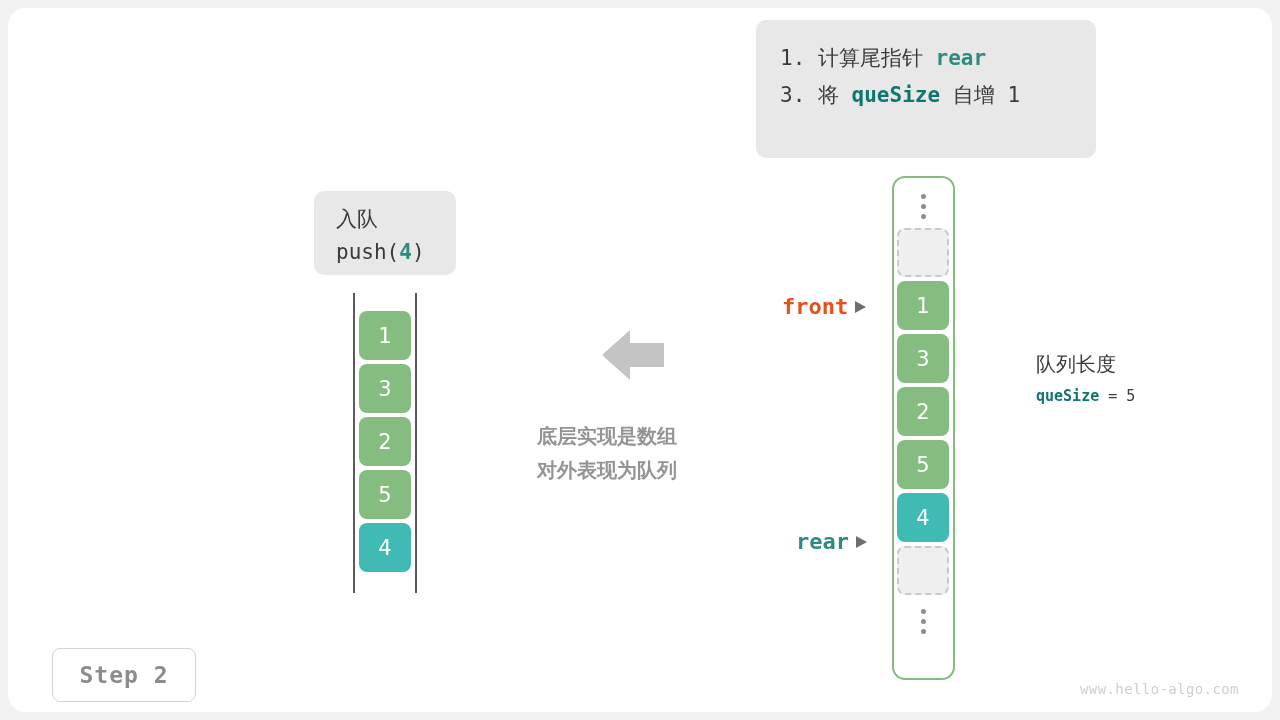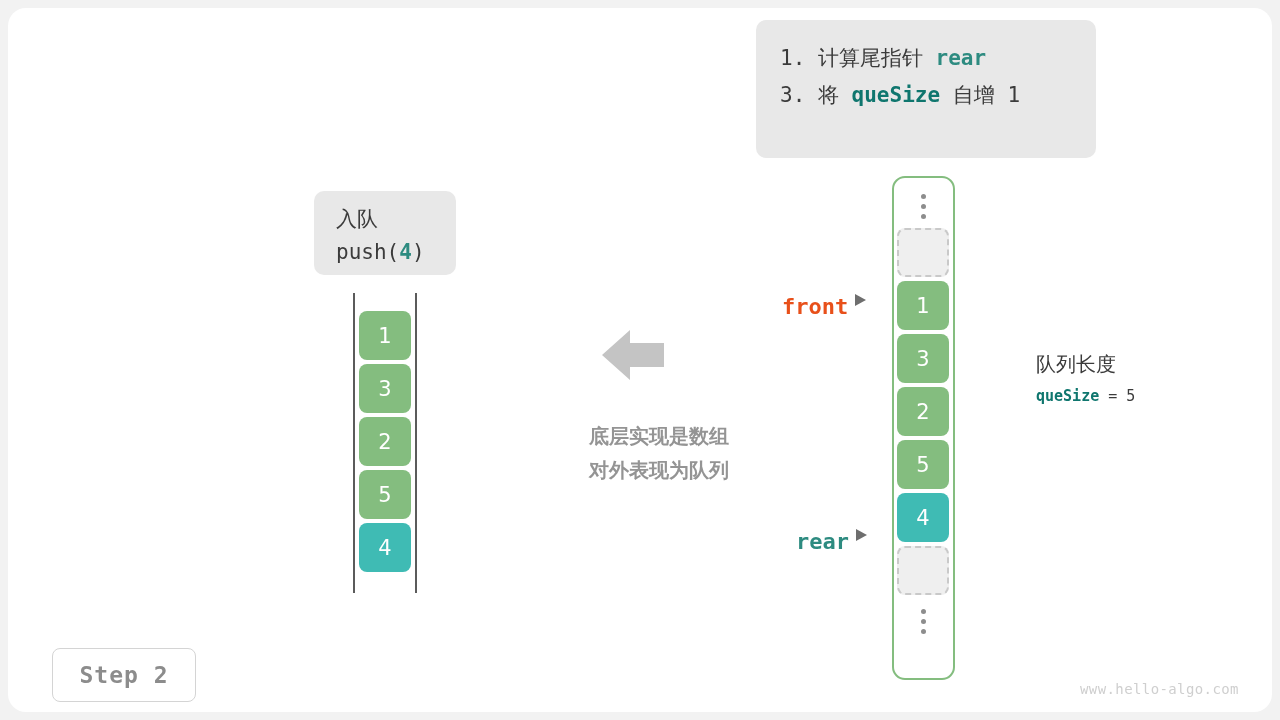--- a/index.html
+++ b/index.html
@@ -189,21 +189,21 @@
     width: 5px;
     height: 5px;
     border-radius: 50%;
     background: #8d8d8d;
   }
 
   
   .ptr {
     position: absolute;
     display: flex;
-    align-items: flex-start;
+    align-items: center;
     gap: 7px;
     font-family: "DejaVu Sans Mono", monospace;
     font-size: 22px;
     font-weight: bold;
     white-space: nowrap;
   }
   .ptr .tri {
     width: 0; height: 0;
     border-top: 6px solid transparent;
     border-bottom: 6px solid transparent;
@@ -218,21 +218,21 @@
     left: 594px;
     top: 318px;
   }
 
   
   #mid-caption {
     position: absolute;
     left: 529px;
     top: 411px;
     width: 192px;
-    text-align: right;
+    text-align: left;
     font-size: 20px;
     font-weight: bold;
     line-height: 34px;
     color: #949494;
   }
 
   
   #len-note {
     position: absolute;
     left: 1028px;

